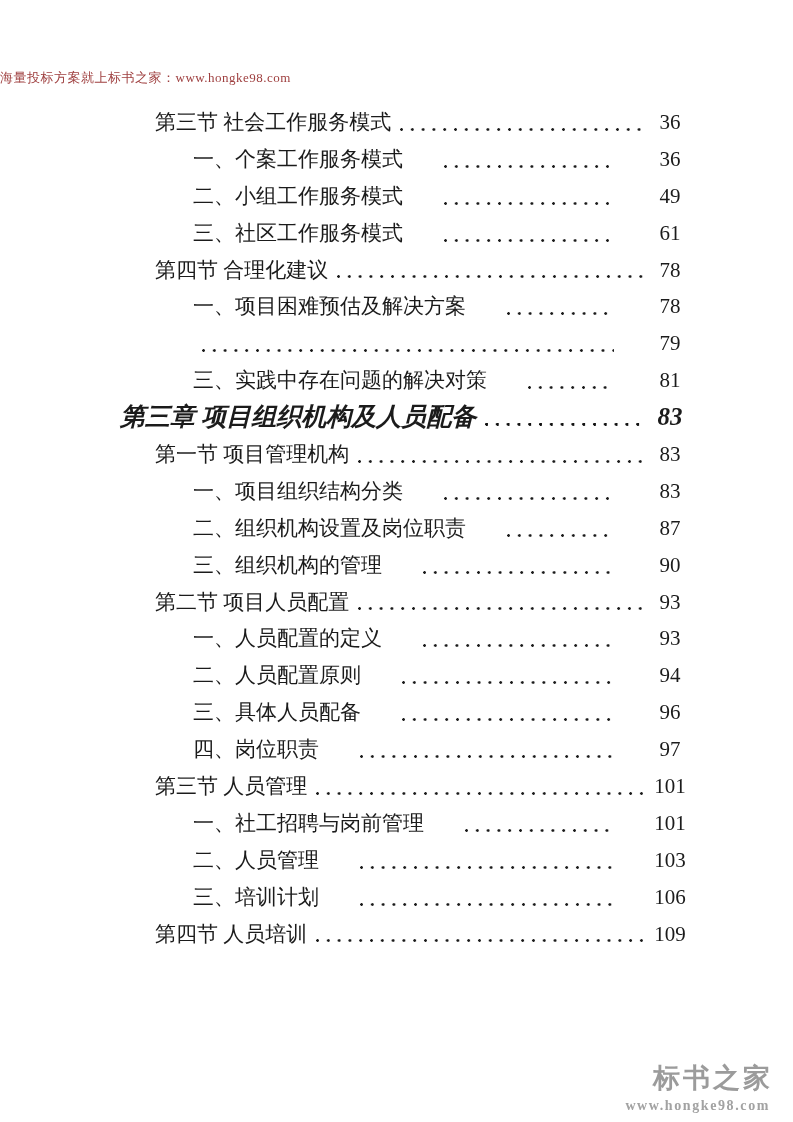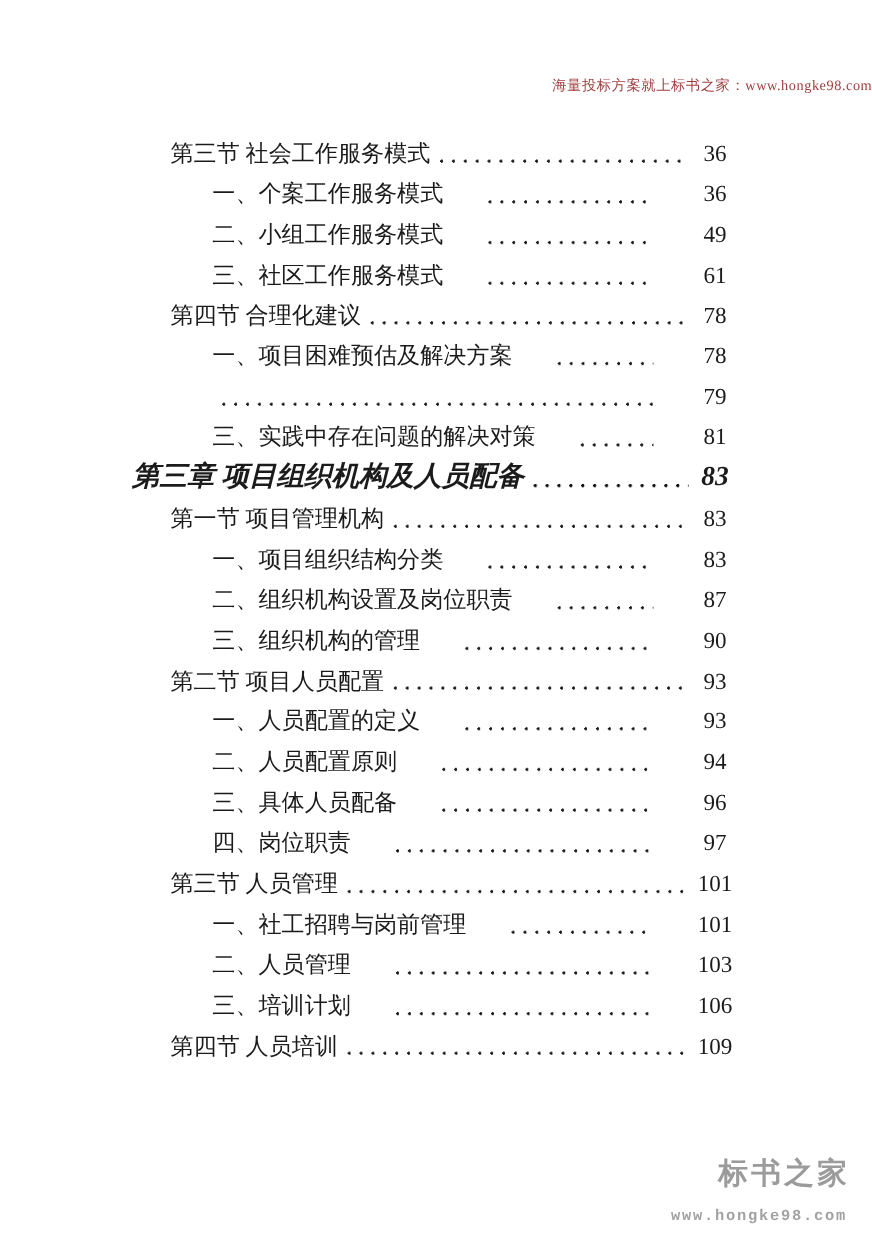--- a/index.html
+++ b/index.html
@@ -10,32 +10,31 @@
     margin: 0 auto;
     background: #ffffff;
     overflow: hidden;
     font-family: "Liberation Serif", "DejaVu Serif", serif;
     color: #1b1b1b;
   }
   
   .page-header {
     position: absolute;
     top: 69px; left: 0; right: 0;
-    text-align: right;
+    text-align: left;
     font-size: 13px;
     letter-spacing: 0.5px;
     color: #9e3e3e;
   }
   
   .toc {
     position: absolute;
     top: 104px;
     left: 120px;
-    right: 123px;
-    margin-top: 17px;
+    right: 103px;
   }
   .toc-row {
     display: flex;
     align-items: baseline;
     height: 36.9px;
     line-height: 36.9px;
     font-size: 21px;
     white-space: nowrap;
   }
   .toc-row.lv-chapter { font-weight: 700; font-size: 25px; font-style: italic; }
@@ -71,25 +70,25 @@
   .wm-title {
     font-family: "Liberation Sans", "DejaVu Sans", sans-serif;
     font-size: 27px;
     font-weight: 800;
     letter-spacing: 3px;
     margin-right: -3px;
     color: #9b9b9b;
     text-align: right;
   }
   .wm-url {
-    font-family: Liberation Mono, monospace;
+    font-family: Liberation Serif, serif;
     font-size: 14px;
     font-weight: 700;
     letter-spacing: 1.6px;
-    margin-top: 19px;
+    margin-top: 7px;
     color: #a2a2a2;
   }
 </style>
 </head>
 <body>
 
 <div class="page">
 
   <div class="page-header">
     <span>海量投标方案就上标书之家：www.hongke98.com</span>

